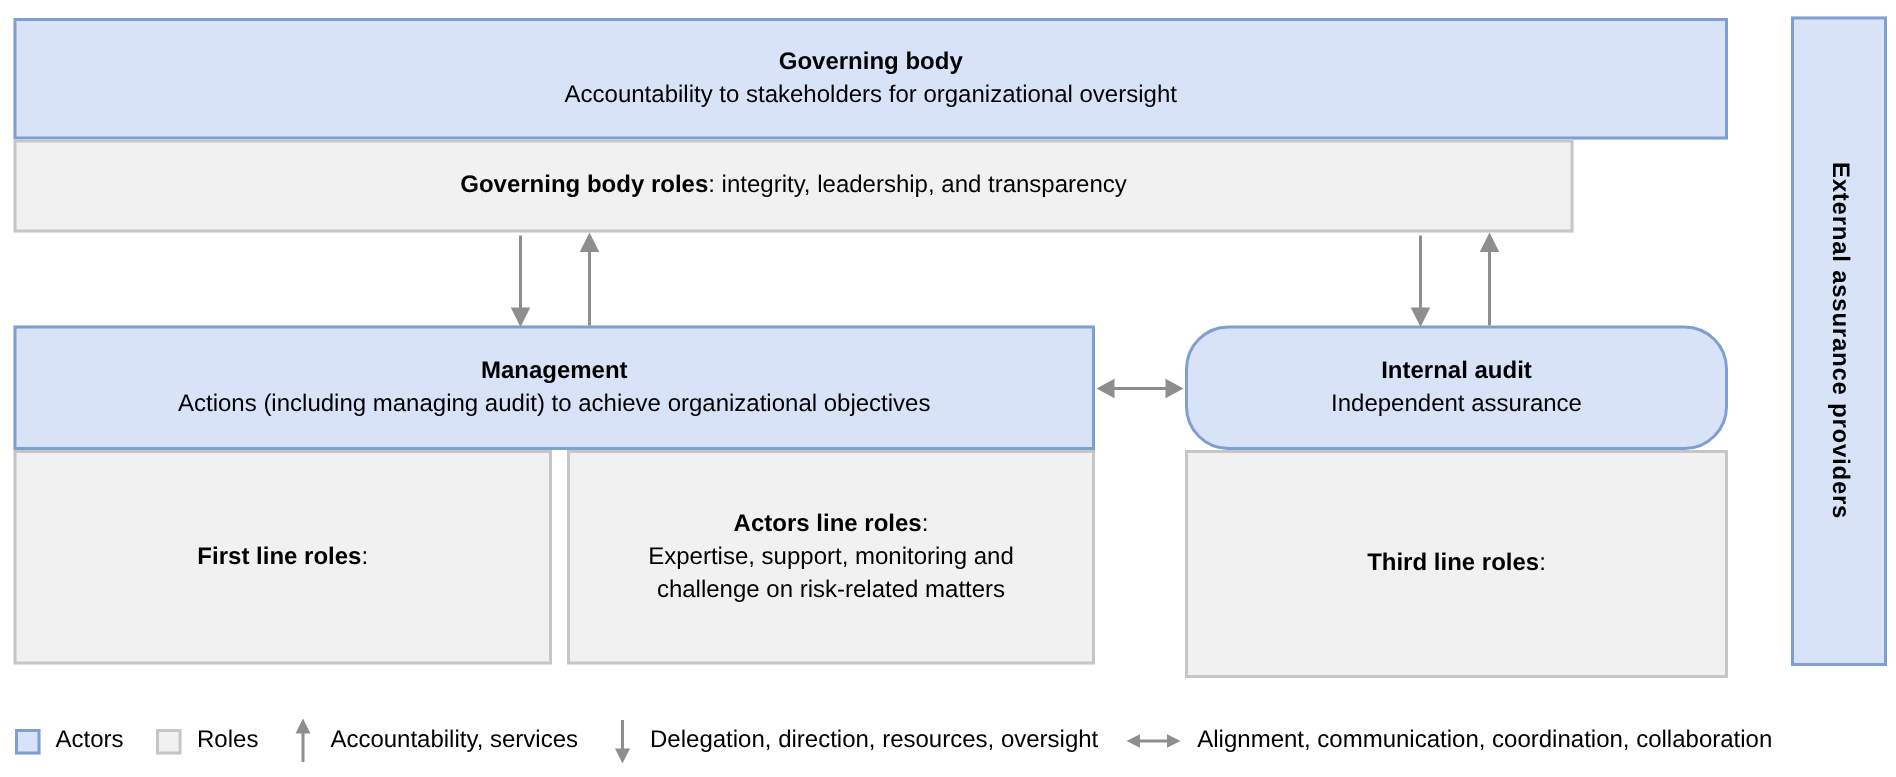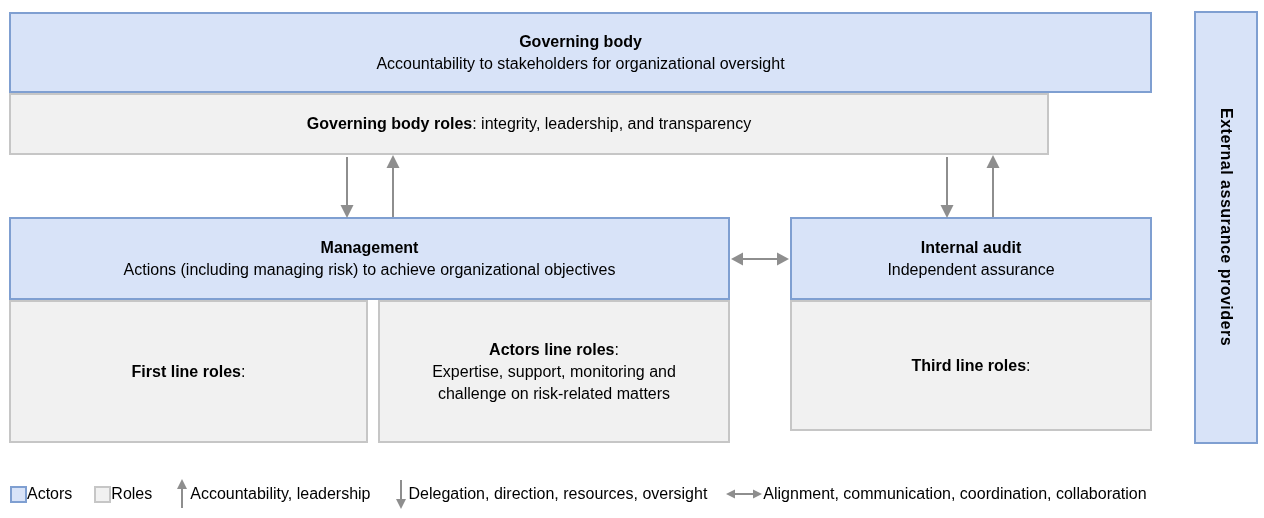--- a/index.html
+++ b/index.html
@@ -13,34 +13,34 @@
   }
   .actor { background:var(--actor-fill,#d8e3f8); border:2px solid var(--actor-border,#7f9fd1); }
   .role  { background:var(--role-fill,#f1f1f1);  border:2px solid var(--role-border,#c6c6c6); }
   .title { font-weight:bold; }
 
   #gov       { left:9px;    top:12px;  width:1143px; height:81px; }
   #gov-roles { left:9px;    top:93px;  width:1040px; height:62px; }
   #mgmt      { left:9px;    top:217px; width:721px;  height:83px; }
   #first     { left:9px;    top:300px; width:359px;  height:143px; padding:4px 52px; }
   #second    { left:378px;  top:300px; width:352px;  height:143px; padding:0 32px; }
-  #audit     { left:790px;  top:217px; width:362px;  height:83px; }
-  #third     { left:790px;  top:300px; width:362px;  height:131px; padding:0 34px; }
+  #audit     { left:790px;  top:217px; width:362px;  height:83px;border-radius:29px; }
+  #third     { left:790px;  top:300px; width:362px;  height:152px; padding:0 34px; }
   #external  { left:1194px; top:11px;  width:64px;   height:433px; }
   #external .vtext { writing-mode:vertical-rl; font-weight:bold; letter-spacing:0.5px; }
 
   #arrows { position:absolute; left:0; top:0; width:1264px; height:518px; pointer-events:none; }
   .arrow-line { stroke:var(--arrow-color,#8e8e8e); stroke-width:2; }
   .arrow-head { fill:var(--arrow-color,#8e8e8e); }
 
   #legend { position:absolute; left:10px; top:478px; height:32px; display:flex; align-items:center; white-space:nowrap; }
   .swatch { width:17px; height:17px; box-sizing:border-box; flex:0 0 auto; }
   .swatch.actor-sw { background:var(--actor-fill,#d8e3f8); border:2px solid var(--actor-border,#7f9fd1); }
   .swatch.role-sw  { background:var(--role-fill,#f1f1f1);  border:2px solid var(--role-border,#c6c6c6); }
-  .lg-txt { }
+  .lg-txt { margin-left:10px; }
   .lg-gap-lg { margin-right:22px; }
   .lg-gap-md { margin-right:18px; }
   .legend-arrow { flex:0 0 auto; display:block; }
 </style>
 </head>
 <body>
 
 <div class="canvas">
 
   <div class="box actor" id="gov">
@@ -49,21 +49,21 @@
   </div>
 
   <div class="box role" id="gov-roles">
     <div>
       <span class="title">Governing body roles</span><span>: integrity, leadership, and transparency</span>
     </div>
   </div>
 
   <div class="box actor" id="mgmt">
     <div class="title">Management</div>
-    <div>Actions (including managing risk) to achieve organizational objectives</div>
+    <div>Actions (including managing audit) to achieve organizational objectives</div>
   </div>
 
   <div class="box role" id="first">
     <div>
       <span class="title">First line roles</span><span>:</span>
     </div>
   </div>
 
   <div class="box role" id="second">
     <div>
@@ -118,21 +118,21 @@
     <span class="swatch actor-sw"></span>
     <span class="lg-txt lg-gap-lg">Actors</span>
 
     <span class="swatch role-sw"></span>
     <span class="lg-txt lg-gap-lg">Roles</span>
 
     <svg class="legend-arrow" width="16" height="30" viewBox="0 0 16 30">
       <line class="arrow-line" x1="8" y1="29" x2="8" y2="9"></line>
       <polygon class="arrow-head" points="3,10 13,10 8,0"></polygon>
     </svg>
-    <span class="lg-txt lg-gap-lg">Accountability, leadership</span>
+    <span class="lg-txt lg-gap-lg">Accountability, services</span>
 
     <svg class="legend-arrow" width="16" height="30" viewBox="0 0 16 30">
       <line class="arrow-line" x1="8" y1="1" x2="8" y2="21"></line>
       <polygon class="arrow-head" points="3,20 13,20 8,30"></polygon>
     </svg>
     <span class="lg-txt lg-gap-md">Delegation, direction, resources, oversight</span>
 
     <svg class="legend-arrow" width="38" height="16" viewBox="0 0 38 16">
       <line class="arrow-line" x1="9" y1="8" x2="29" y2="8"></line>
       <polygon class="arrow-head" points="10,3.5 10,12.5 1,8"></polygon>

